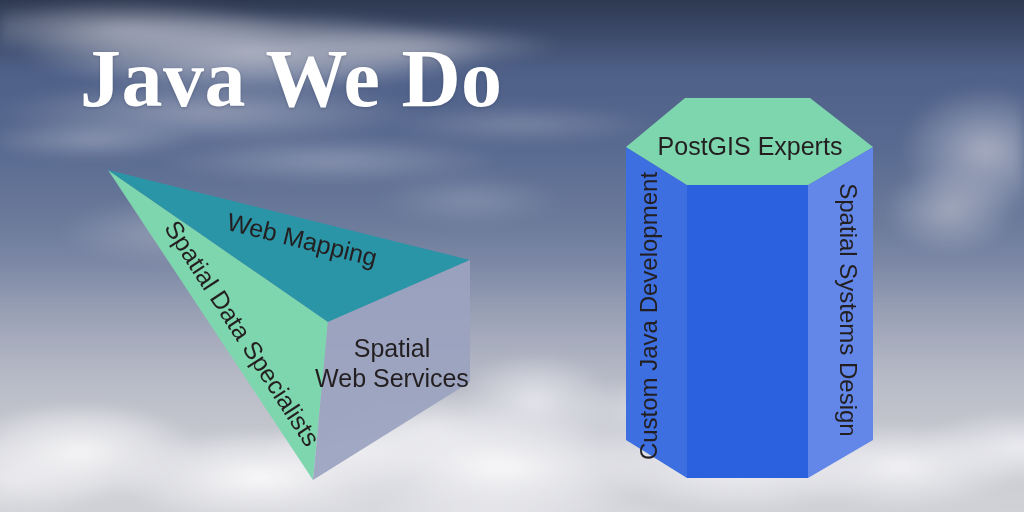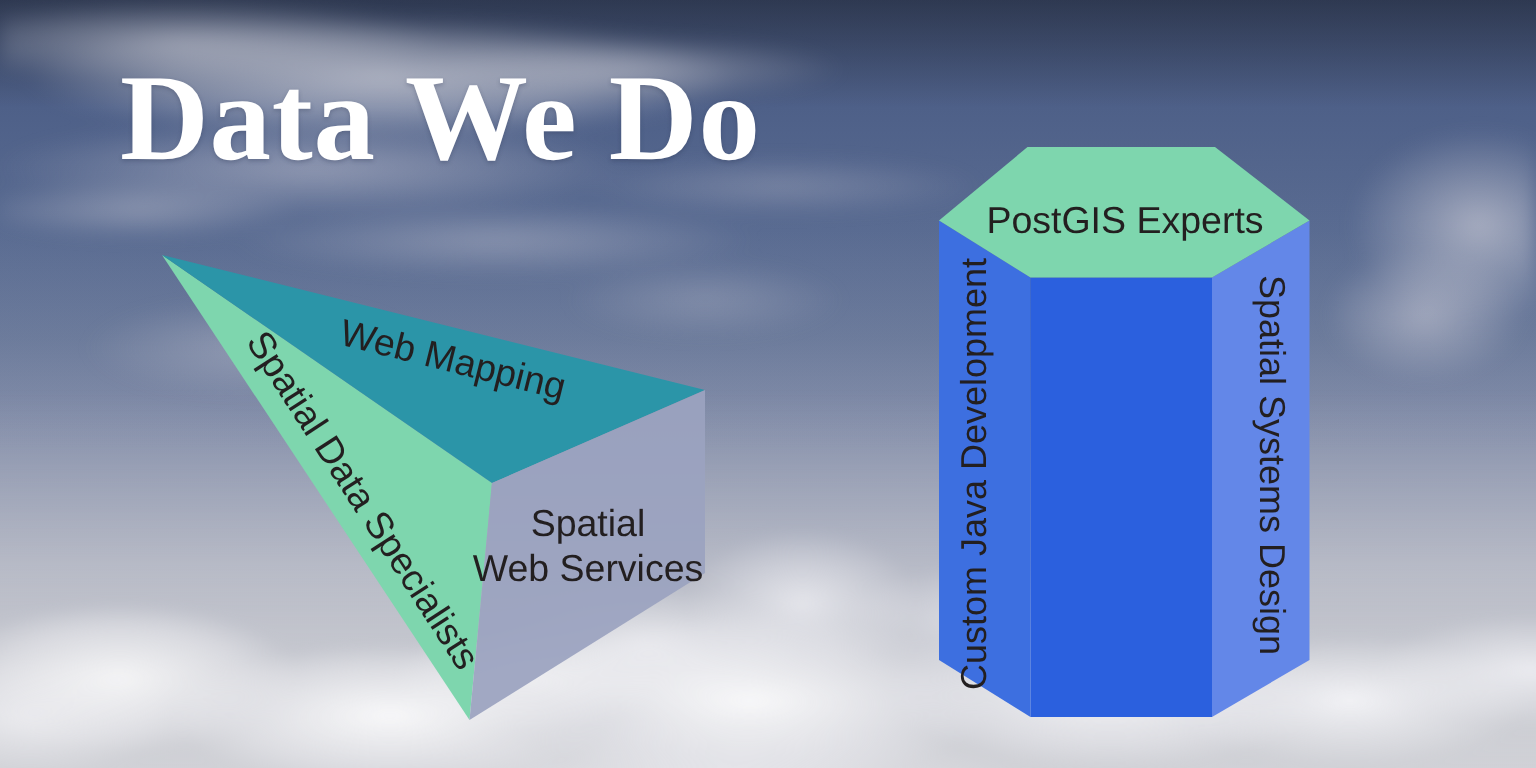--- a/index.html
+++ b/index.html
@@ -111,21 +111,21 @@
 </head>
 <body>
 
 <div id="canvas">
 
   <div class="sky-base"></div>
   <div class="cirrus"></div>
   <div class="cumulus"></div>
   <div class="haze"></div>
 
-  <div class="title">Data We Do</div>
+  <div class="title">Java We Do</div>
 
   <svg class="shapes" viewBox="0 0 1024 512">
 
     <g>
 
       <polygon points="108,170 313,480 328,322" fill="#7ed6ae"></polygon>
 
       <polygon points="108,170 470,260 328,322" fill="#2b95a8"></polygon>
 
       <polygon points="328,322 470,260 470,382 313,480" fill="#9ba3c0" fill-opacity="0.93"></polygon>

